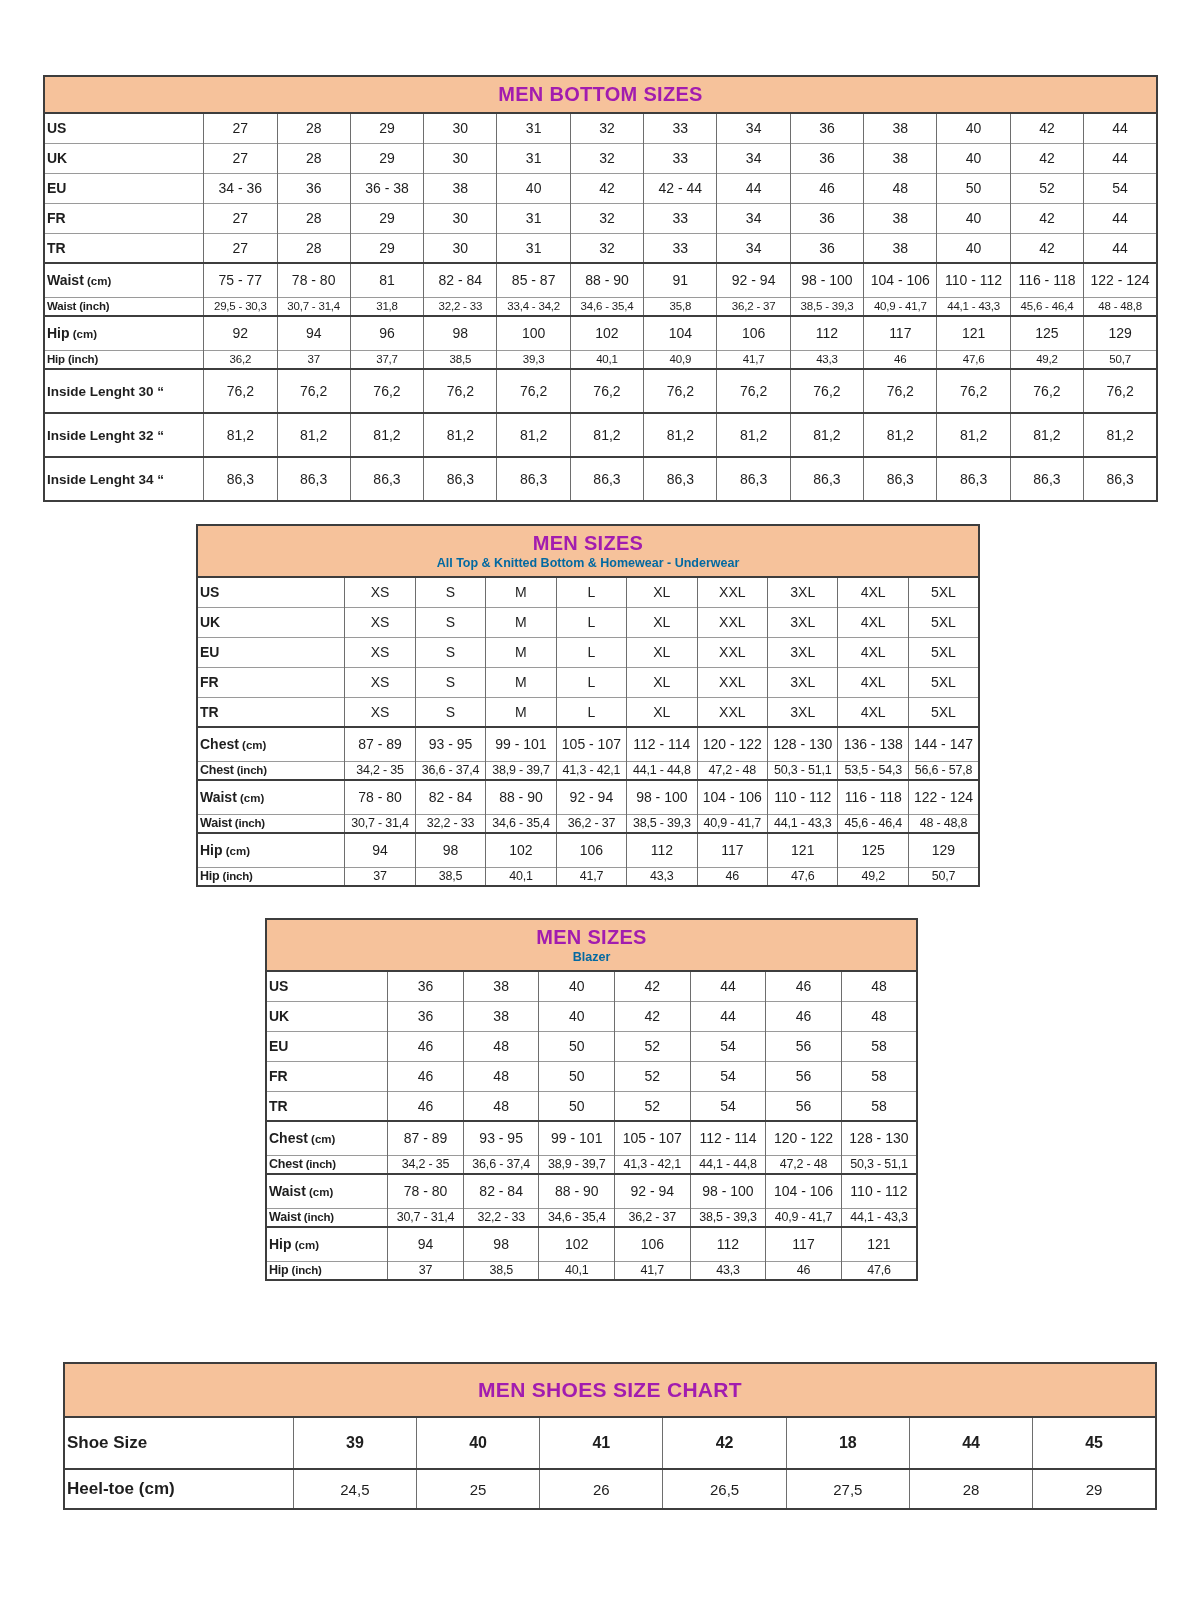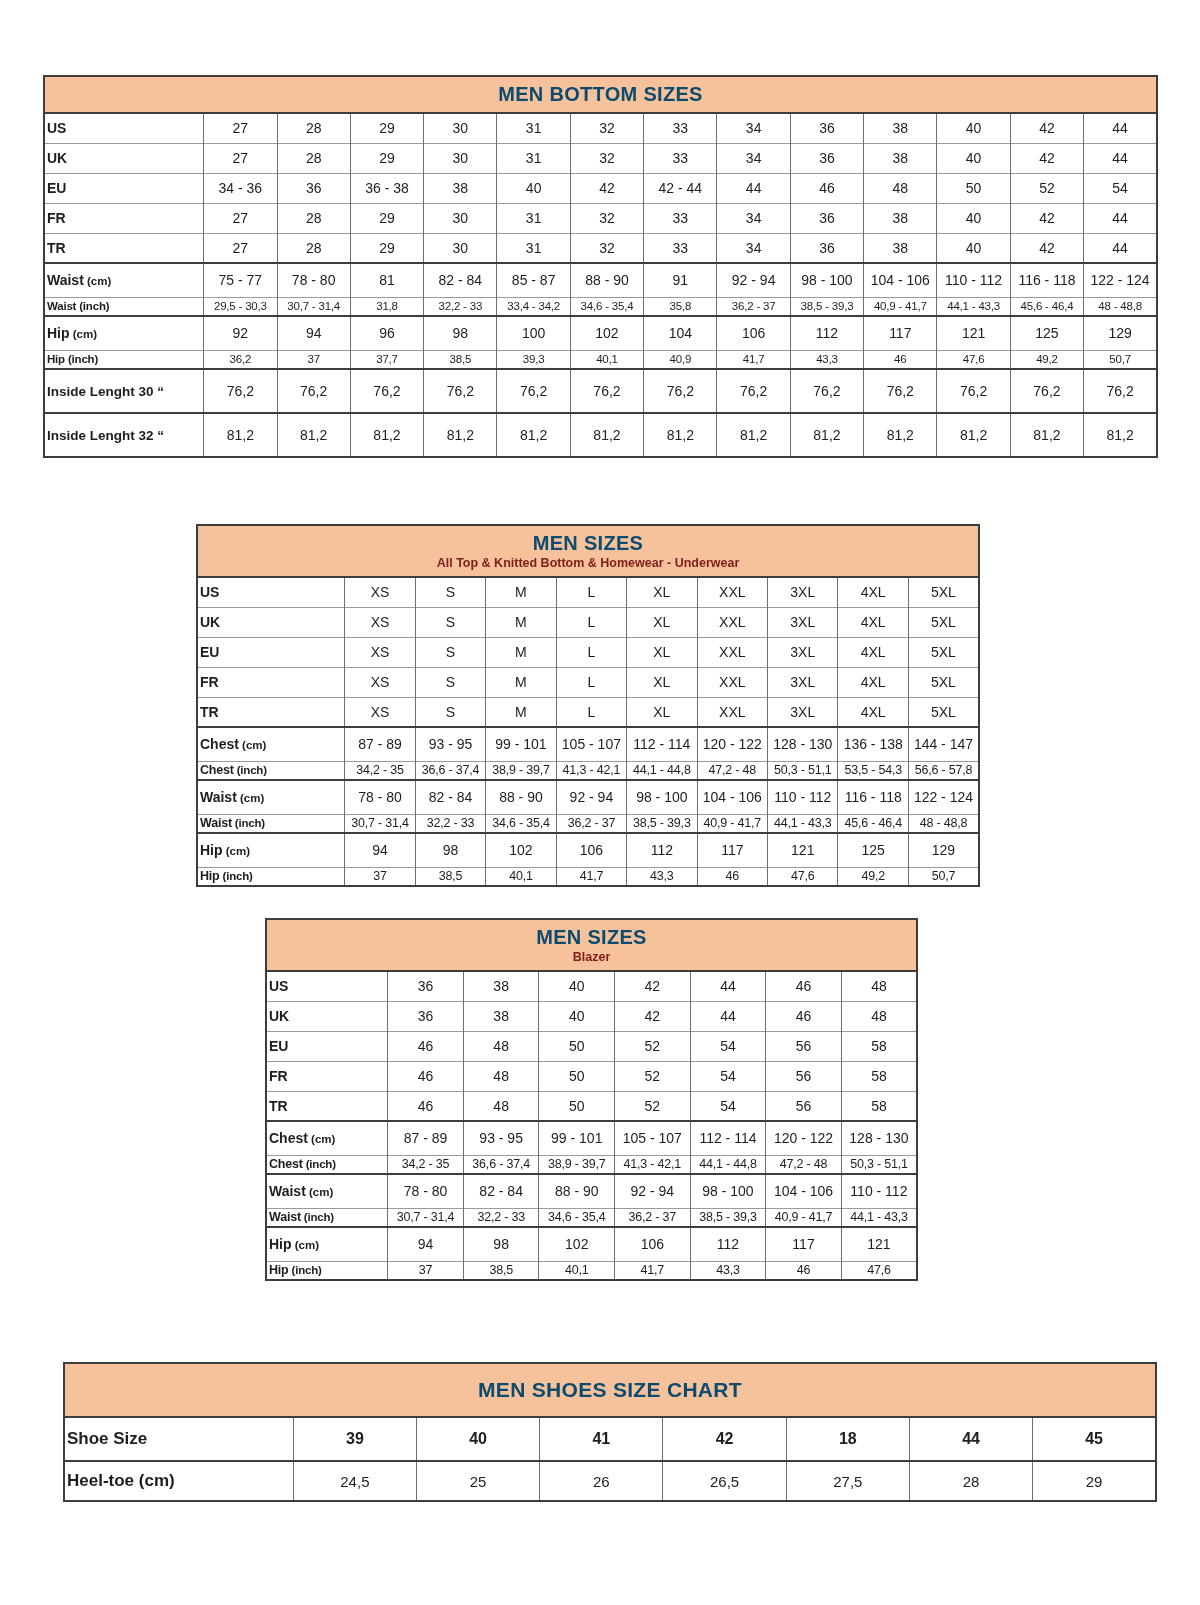--- a/index.html
+++ b/index.html
@@ -26,43 +26,43 @@
   .t1 col{width:6.59%;}  .t1 col.col-label{width:14.35%;}
   .t2 col{width:9.01%;}  .t2 col.col-label{width:18.9%;}
   .t3 col{width:11.61%;} .t3 col.col-label{width:18.7%;}
   .t4 col{width:11.29%;} .t4 col.col-label{width:21.0%;}
 
   tr.title-row th{
     background:var(--header-bg);
     border-bottom:2px solid var(--border-dark);
     text-align:center;vertical-align:middle;padding:6px 4px;
   }
-  .tbl-title{font-size:20px;font-weight:bold;letter-spacing:.3px;color:#0c4a6e;line-height:1.15;}
-  .tbl-subtitle{font-size:12.5px;font-weight:bold;color:#7f1d1d;margin-top:1px;}
+  .tbl-title{font-size:20px;font-weight:bold;letter-spacing:.3px;color:#a21caf;line-height:1.15;}
+  .tbl-subtitle{font-size:12.5px;font-weight:bold;color:#0369a1;margin-top:1px;}
 
   table.sizes td{
     border-top:1.5px solid var(--border-light);
     border-left:1px solid var(--border-mid);
     text-align:center;vertical-align:middle;
     font-size:14px;padding:0 2px;
   }
   table.sizes td:first-child{border-left:none;text-align:left;}
   tr.group-start td{border-top:2px solid var(--border-dark);}
 
   td.label-cell{font-weight:bold;font-size:15px;}
   td.label-cell .unit{font-size:11.5px;font-weight:bold;}
 
   tr.row-size{height:30px;}
   tr.row-cm{height:34px;}
   tr.row-inch{height:19px;}
   .t1 tr.row-inch td{font-size:11.5px;letter-spacing:-0.2px;}
   .t2 tr.row-inch td,.t3 tr.row-inch td{font-size:12.5px;letter-spacing:-0.2px;}
   tr.row-inside{height:44px;}
   tr.row-inside td.label-cell{font-size:13.5px;}
-  tr.row-shoesize{height:44px;}
+  tr.row-shoesize{height:52px;}
   tr.row-shoesize td{font-weight:bold;font-size:16px;}
   tr.row-shoesize td.label-cell{font-size:17px;}
   tr.row-heel{height:40px;}
   tr.row-heel td{font-size:15px;}
   tr.row-heel td.label-cell{font-size:17px;}
   .t4 .tbl-title{font-size:21px;padding:8px 0;}
 </style>
 </head>
 <body>
 
@@ -262,20 +262,36 @@
             <td>81,2</td>
             <td>81,2</td>
             <td>81,2</td>
             <td>81,2</td>
             <td>81,2</td>
             <td>81,2</td>
             <td>81,2</td>
             <td>81,2</td>
             <td>81,2</td>
           </tr>
+          <tr class="row-inside group-start">
+            <td class="label-cell"><span>Inside Lenght 34 “</span></td>
+            <td>86,3</td>
+            <td>86,3</td>
+            <td>86,3</td>
+            <td>86,3</td>
+            <td>86,3</td>
+            <td>86,3</td>
+            <td>86,3</td>
+            <td>86,3</td>
+            <td>86,3</td>
+            <td>86,3</td>
+            <td>86,3</td>
+            <td>86,3</td>
+            <td>86,3</td>
+          </tr>
         </tbody>
       </table>
     </div>
   <div class="tbl-wrap t2">
       <table class="sizes">
         <colgroup>
           <col class="col-label">
           <col>
           <col>
           <col>

